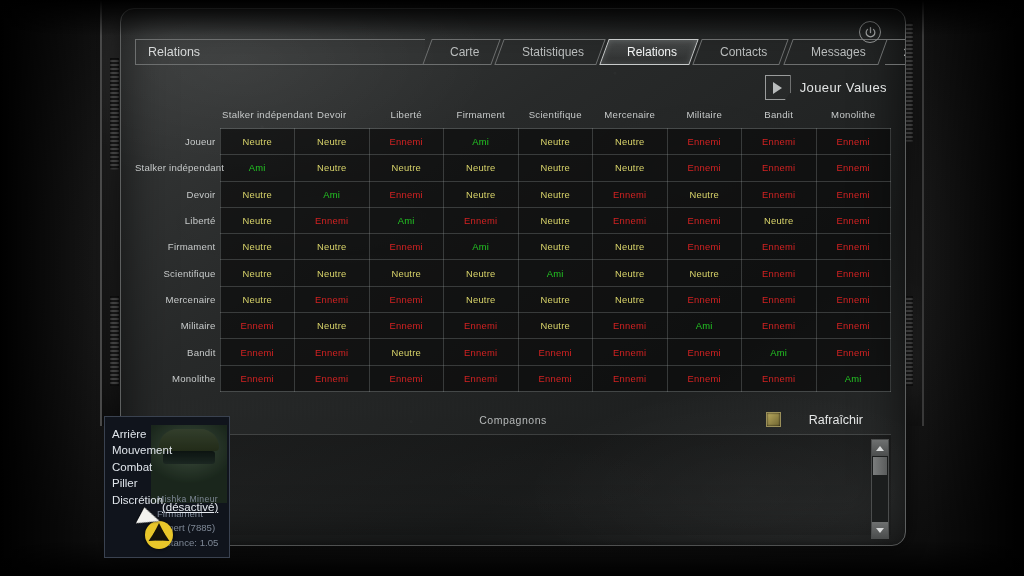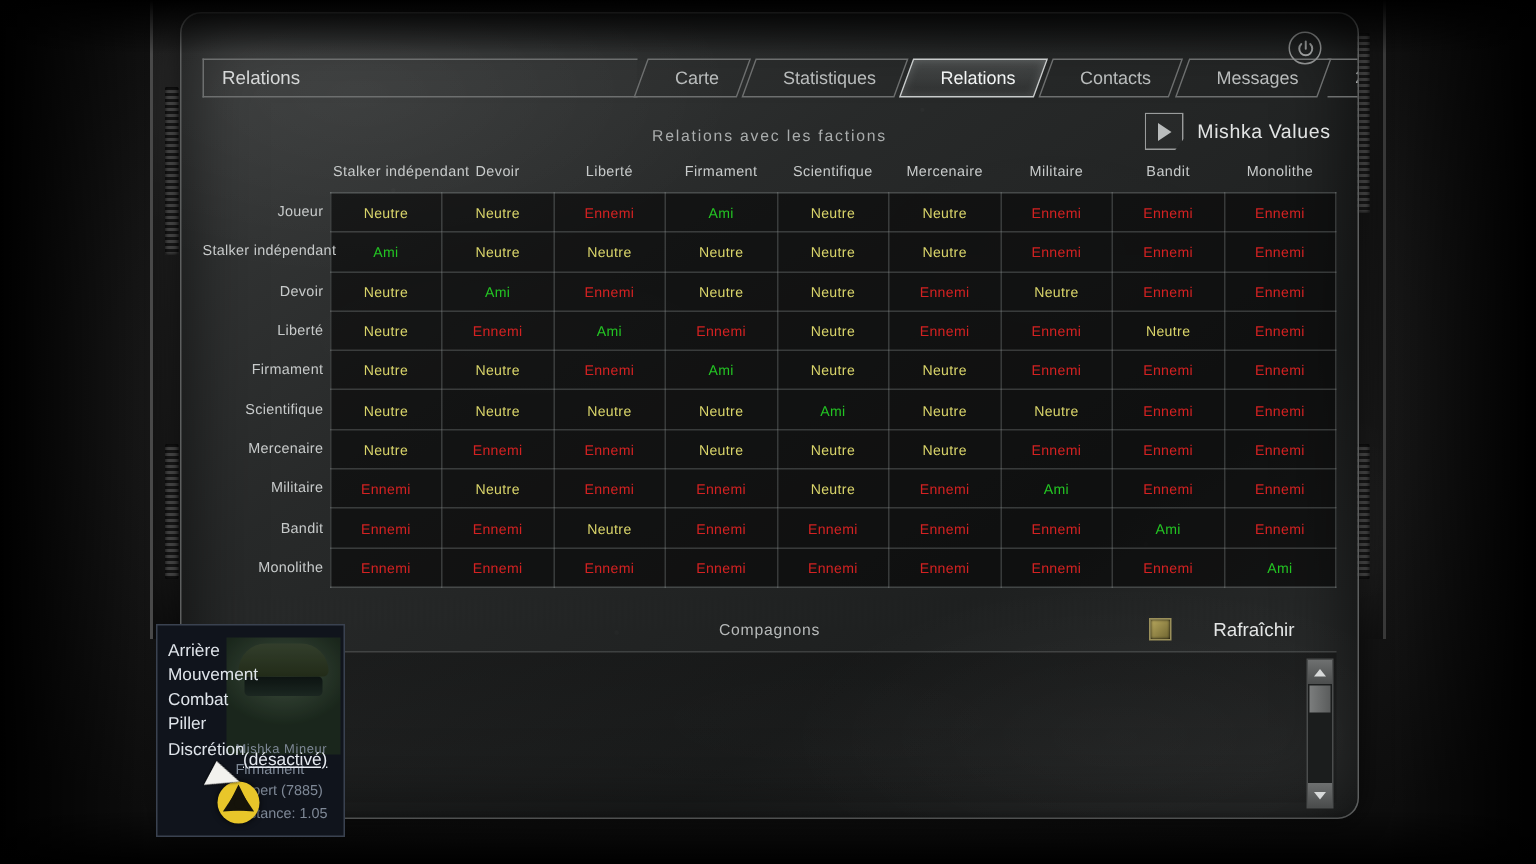--- a/index.html
+++ b/index.html
@@ -388,24 +388,23 @@
             <span>20:09</span>
           </div>
 
         </div>
       </div>
 
       <div class="display-values">
         <div class="dv-btn">
           <span class="dv-tri"></span>
         </div>
-        <span class="dv-label">Mishka Values</span>
+        <span class="dv-label">Joueur Values</span>
       </div>
 
-      <div class="caption">Relations  avec  les  factions</div>
 
       <div id="table-wrap">
         <table class="relations">
           <thead>
             <tr>
               <th class="corner"></th>
               <th class="colhead">Stalker  indépendant</th>
               <th class="colhead">Devoir</th>
               <th class="colhead">Liberté</th>
               <th class="colhead">Firmament</th>

